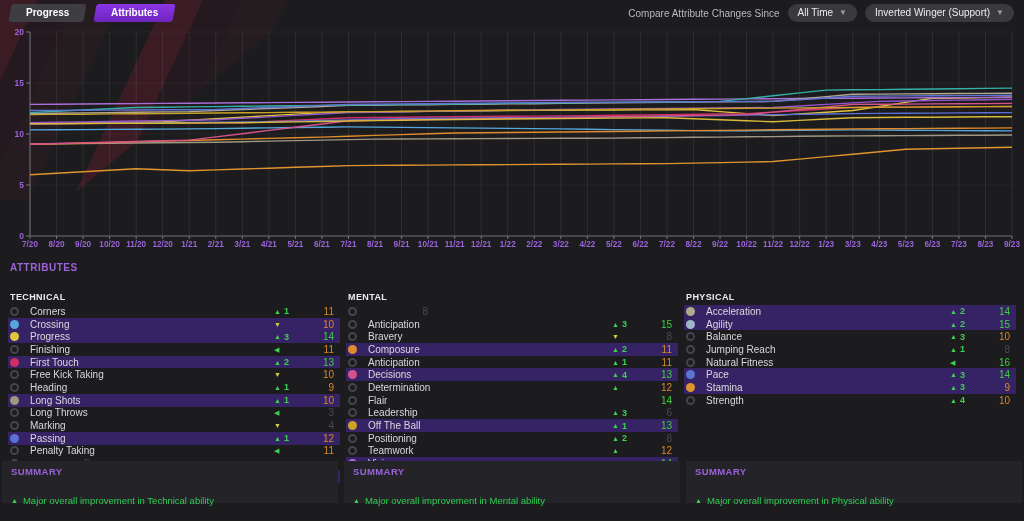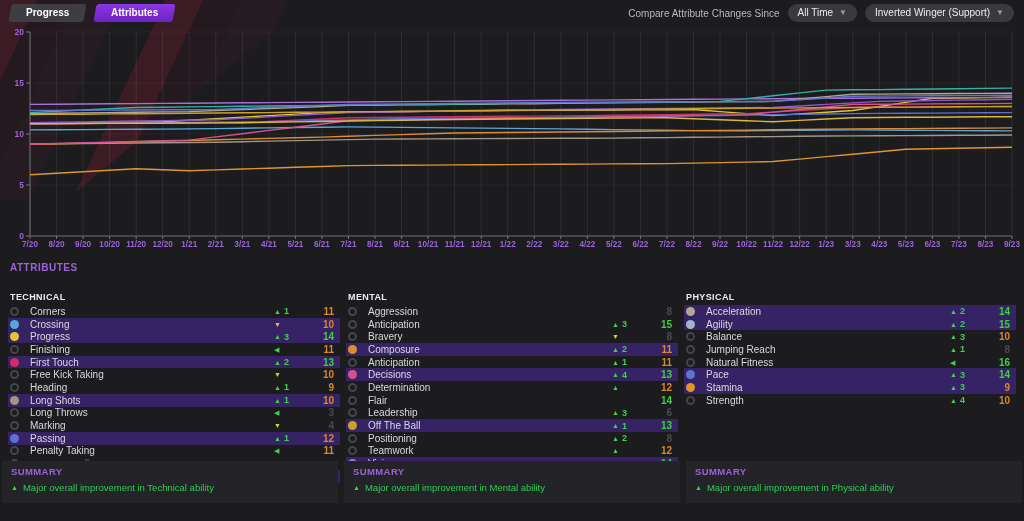--- a/index.html
+++ b/index.html
@@ -31,25 +31,25 @@
   .attr-row{display:flex;align-items:center;height:12.7px;padding:0 6px 0 2px;cursor:pointer;}
   .attr-row.hl{background:#362365;}
   .marker{width:9px;height:9px;border-radius:50%;margin-right:11px;flex:0 0 9px;box-sizing:border-box;}
   .marker.ring{border:2px solid #45454d;background:transparent;}
   .attr-name{flex:1;font-size:10px;color:#d9d9dd;white-space:nowrap;overflow:hidden;}
   .attr-change{width:38px;display:flex;align-items:center;gap:3px;flex:0 0 38px;}
   .arr{font-size:7px;line-height:1;}
   .arr.up,.arr.flat{color:#3ed14f;}
   .arr.down{color:#d9cb3a;}
   .amt{font-size:9px;font-weight:bold;color:#3ed14f;}
-  .attr-val{width:22px;flex:0 0 22px;text-align:right;font-size:10px;font-weight:bold;}
+  .attr-val{width:22px;flex:0 0 22px;text-align:right;font-size:10px;font-weight:normal;}
   .summaries{position:absolute;left:2px;right:2px;bottom:18px;height:42px;display:flex;gap:6px;z-index:2;}
   .summary-panel{flex:1;background:#242428;padding:5px 9px;box-sizing:border-box;}
   .summary-title{color:#9a63d8;font-weight:bold;font-size:9.5px;letter-spacing:.4px;}
-  .summary-text{margin-top:5px;font-size:9.5px;color:#2ecc52;display:flex;align-items:center;gap:5px;}
+  .summary-text{margin-top:18px;font-size:9.5px;color:#2ecc52;display:flex;align-items:center;gap:5px;}
   .summary-text .arr{font-size:7px;}
 </style>
 </head>
 <body>
 
 <div class="stage">
   <div class="deco"></div>
 
   <div class="topbar">
     <div class="tab inactive">
@@ -341,21 +341,20 @@
               <span class="arr up">▲</span>
               <span class="amt">3</span>
             </span>
             <span class="attr-val" style="color: rgb(62, 209, 62);">14</span>
           </div>
         </div>
         <div class="attr-group">
           <div class="group-header">MENTAL</div>
           <div class="attr-row">
             <span class="marker ring"></span>
-            <span class="attr-name">Aggression</span>
             <span class="attr-change"></span>
             <span class="attr-val" style="color: rgb(73, 73, 81);">8</span>
           </div>
           <div class="attr-row">
             <span class="marker ring"></span>
             <span class="attr-name">Anticipation</span>
             <span class="attr-change">
               <span class="arr up">▲</span>
               <span class="amt">3</span>
             </span>

